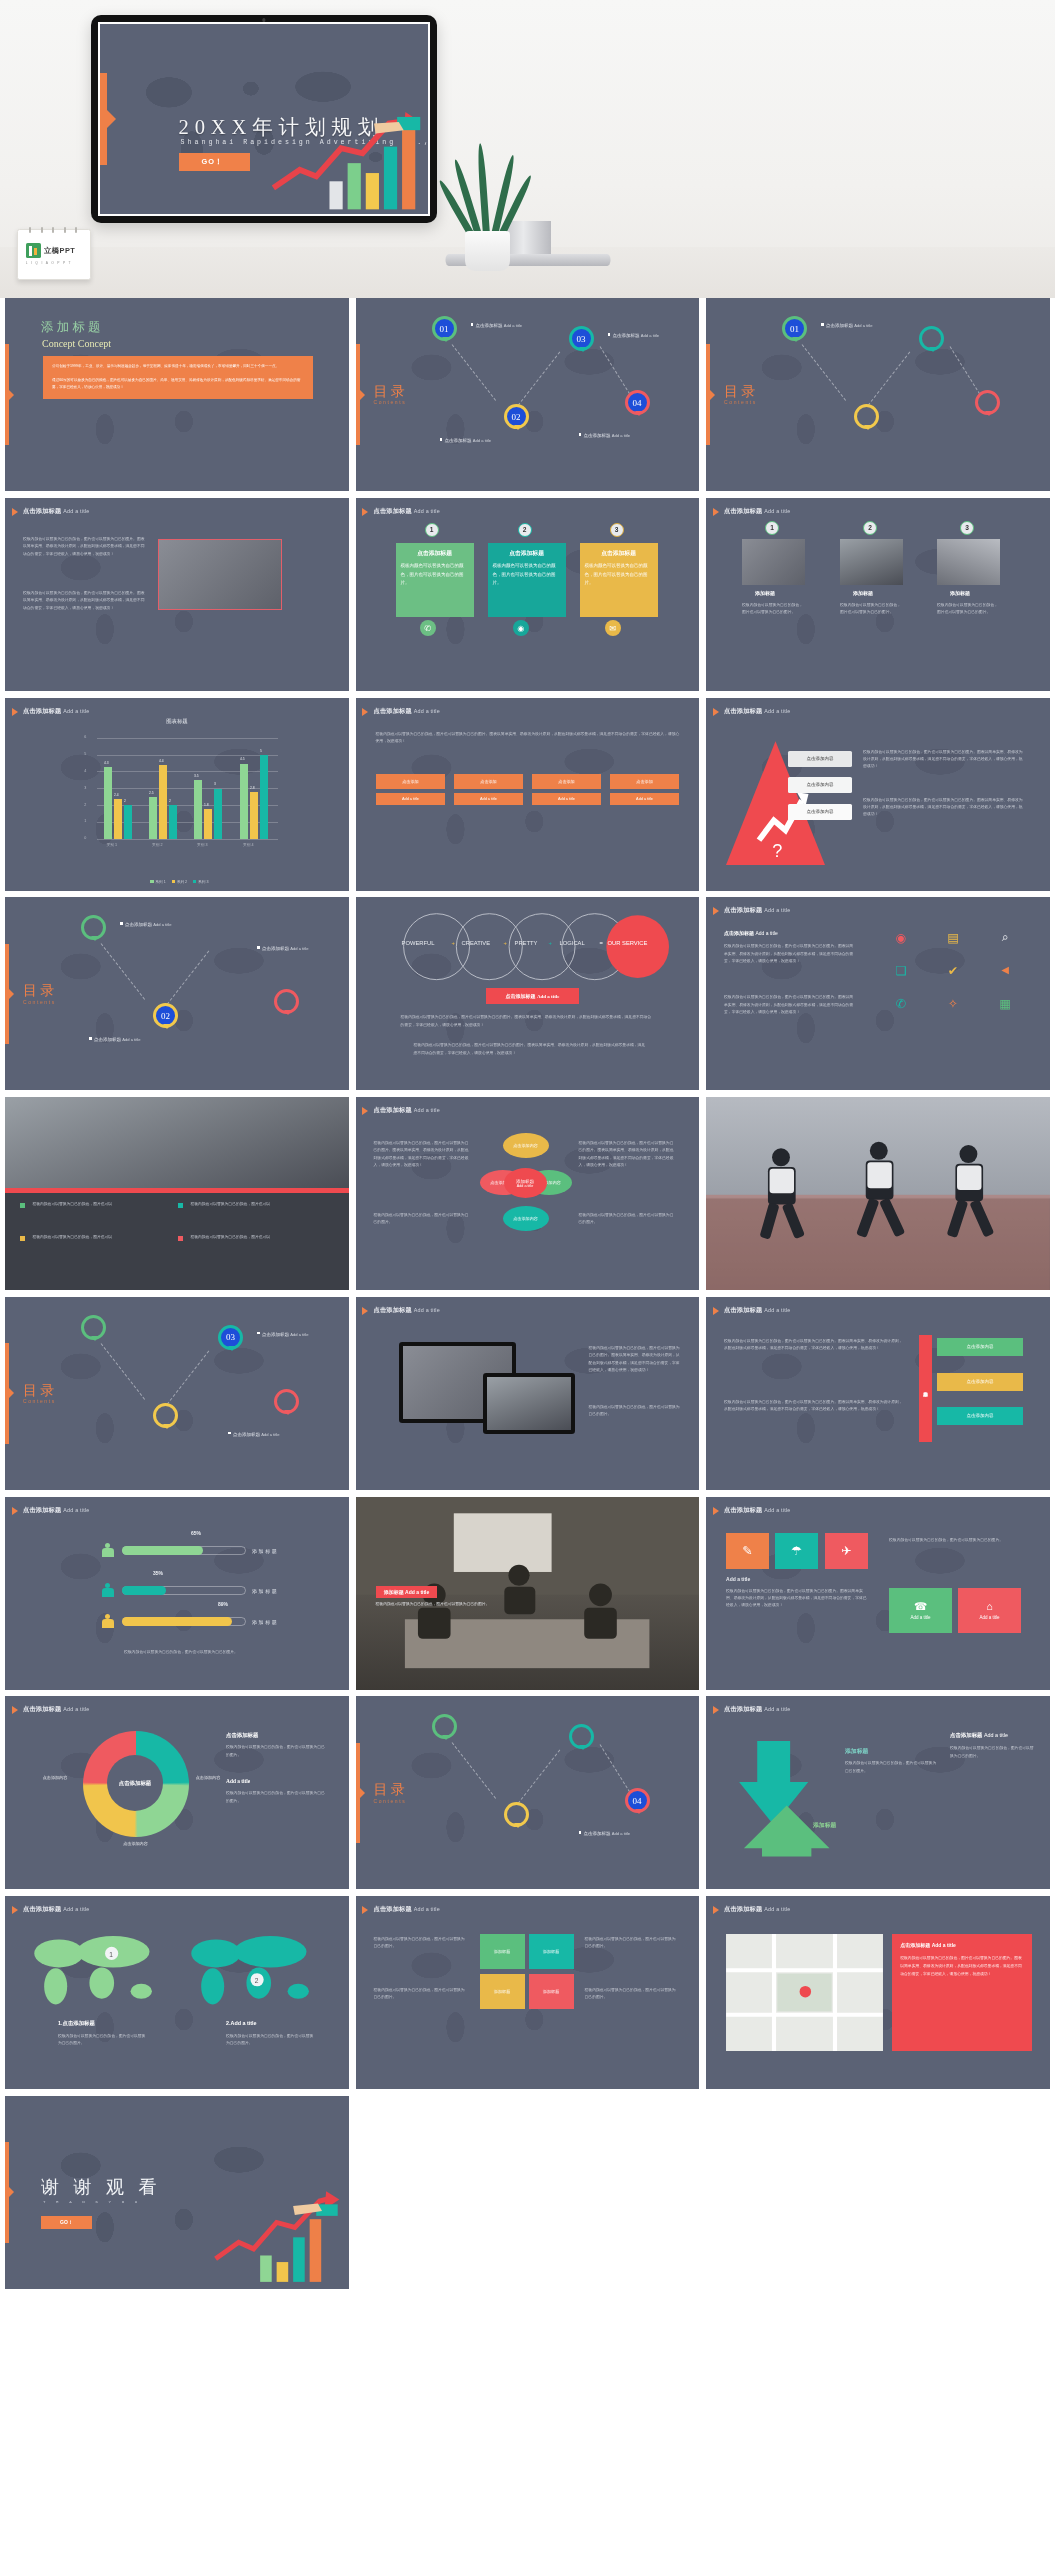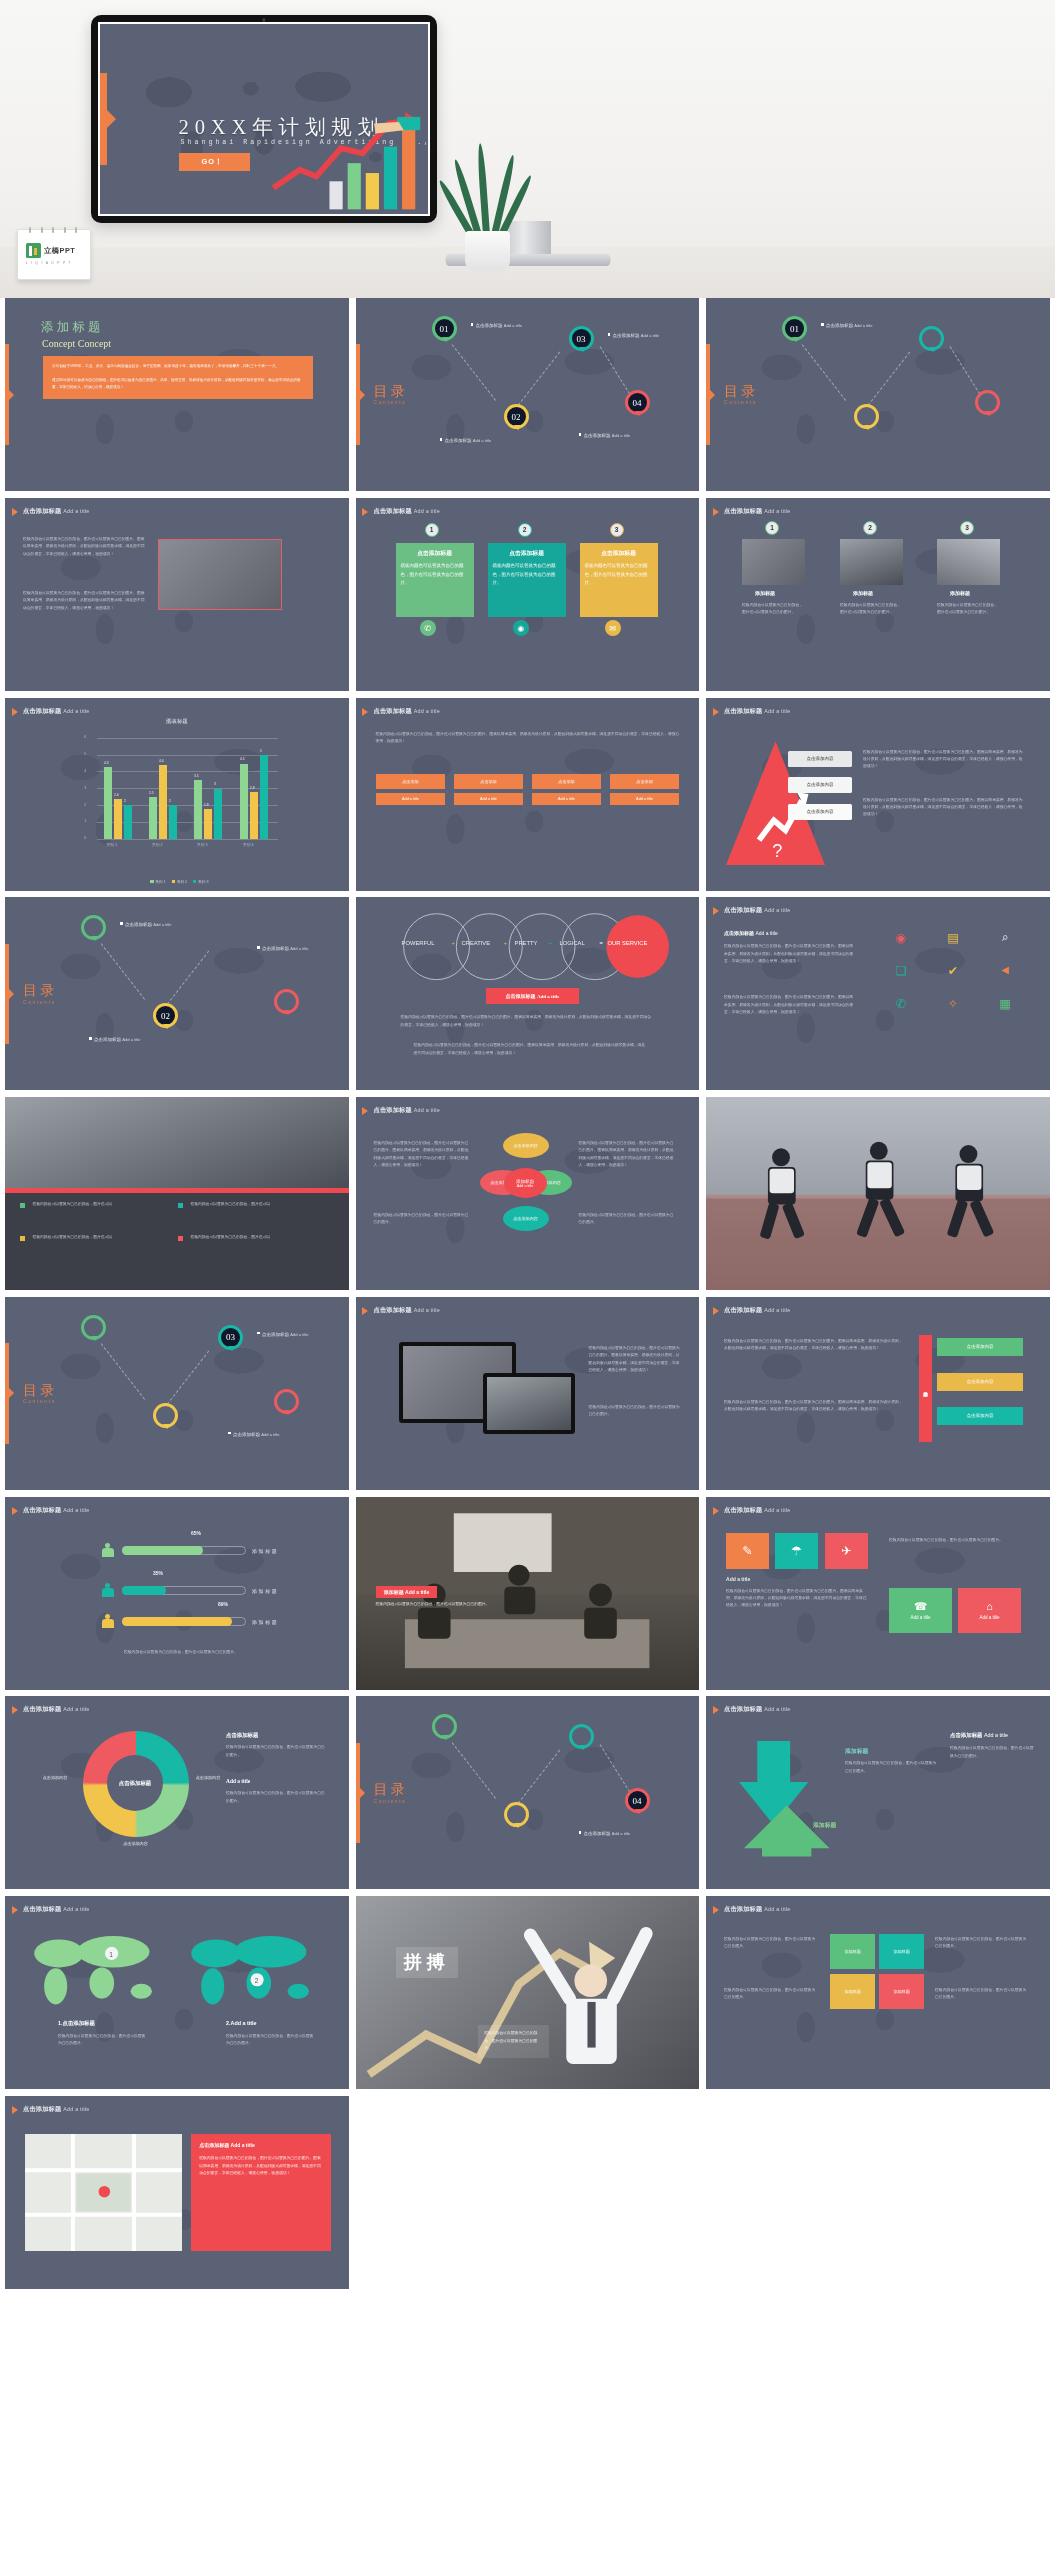--- a/index.html
+++ b/index.html
@@ -145,21 +145,21 @@
   }
 
   .cn-big{ font-family:"Liberation Serif", serif; }
 
   
   .mulu{ position:absolute; left:18px; top:44%; color:#ee8048; }
   .mulu .m1{ font-size:14px; letter-spacing:3.3px; font-family:"Liberation Serif",serif; }
   .mulu .m2{ font-size:5px; letter-spacing:1.6px; color:#d07a4d; margin-top:-1.6px; }
   .node{
     position:absolute; width:25px; height:25px; border-radius:50%;
-    background:#0f172a; display:flex; align-items:center; justify-content:center;
+    background:#1d4ed8; display:flex; align-items:center; justify-content:center;
     color:#fff; font-size:9px; font-family:"Liberation Serif",serif;
   }
   .node:after{
     content:""; position:absolute; bottom:-4.1px; left:7.4px;
     border-left:4.1px solid transparent; border-right:4.1px solid transparent;
     border-top:5.8px solid currentColor;
   }
   .nlabel{ position:absolute; font-size:4.5px; color:#e4e7ed; white-space:nowrap; }
   .nlabel i{ font-style:normal; color:#cfd3db; font-size:4.1px; }
   .bullet{ display:inline-block; width:2.5px; height:2.5px; background:#fff; margin-right:2.5px; vertical-align:1.6px;}
@@ -856,37 +856,20 @@
       </g>
       <circle cx="90" cy="58" r="8" fill="#f2f4f6"></circle>
       <text x="87" y="62" font-size="8" fill="#555" font-family="Liberation Sans">2</text>
     </svg>
     <div style="position:absolute;left:53px;top:124px;font-size:5.4px;color:#fff;font-weight:bold">1.点击添加标题</div>
     <div class="ptext" style="left:53px;top:137px;width:91px">模板内颜色可以替换为自己的颜色，图片也可以替换为自己的图片。</div>
     <div style="position:absolute;left:221px;top:124px;font-size:5.4px;color:#fff;font-weight:bold">2.Add a title</div>
     <div class="ptext" style="left:221px;top:137px;width:91px">模板内颜色可以替换为自己的颜色，图片也可以替换为自己的图片。</div>
   </div>
 
-  <div class="thumb photo">
-    <div class="photo-box" style="inset:0;background:linear-gradient(140deg,#9b9ea3,#6a6c71 60%,#4d4f54)">
-      <svg viewBox="0 0 422 237" style="width:100%;height:100%">
-        <g stroke="#d8c49a" stroke-width="10" fill="none" stroke-linecap="square">
-          <path d="M20 216 L86 170 L150 200 L200 108 L250 70 L298 96"></path>
-        </g>
-        <polygon points="286 56 318 76 288 98" fill="#e8d8b4"></polygon>
-        <circle cx="288" cy="104" r="20" fill="#f0dcc4"></circle>
-        <rect x="258" y="126" width="62" height="80" rx="8" fill="#f3f4f5"></rect>
-        <rect x="284" y="130" width="10" height="56" fill="#4e5158"></rect>
-        <path d="M262 126 L214 48" stroke="#f3f4f5" stroke-width="16" stroke-linecap="round"></path>
-        <path d="M316 126 L356 46" stroke="#f3f4f5" stroke-width="16" stroke-linecap="round"></path>
-      </svg>
-    </div>
-    <div style="position:absolute;left:40px;top:51px;background:rgba(255,255,255,.14);padding:3.3px 8.2px;color:#fff;font-size:18px;font-weight:bold;letter-spacing:5px">拼搏</div>
-    <div style="position:absolute;left:122px;top:129px;background:rgba(255,255,255,.10);padding:5px 6.6px;width:71px;color:#eef0f2;font-size:3.8px;line-height:2">模板内颜色可以替换为自己的颜色，图片也可以替换为自己的图片。</div>
-  </div>
 
   <div class="thumb">
     <div class="tmap"></div>
       <div class="t-arrow"></div>
     <div class="t-head">
       <span>点击添加标题</span> <em>Add a title</em></div>
     <div style="position:absolute;left:124px;top:38px;width:45px;height:35px;background:#5bbf7e;color:#fff;font-size:4.1px;display:flex;align-items:center;justify-content:center">添加标题</div>
     <div style="position:absolute;left:173px;top:38px;width:45px;height:35px;background:#17b8a6;color:#fff;font-size:4.1px;display:flex;align-items:center;justify-content:center">添加标题</div>
     <div style="position:absolute;left:124px;top:78px;width:45px;height:35px;background:#e9b949;color:#fff;font-size:4.1px;display:flex;align-items:center;justify-content:center">添加标题</div>
     <div style="position:absolute;left:173px;top:78px;width:45px;height:35px;background:#ef5a60;color:#fff;font-size:4.1px;display:flex;align-items:center;justify-content:center">添加标题</div>
@@ -913,16 +896,33 @@
         <rect x="62" y="48" width="66" height="46" fill="#d4ded2"></rect>
         <circle cx="96" cy="70" r="7" fill="#ef4a4f"></circle>
       </svg>
     </div>
     <div style="position:absolute;left:186px;top:38px;right:18px;height:117px;background:#ef4a4f;padding:8.2px">
       <div style="color:#fff;font-size:5px;font-weight:bold">点击添加标题 Add a title</div>
       <div style="color:#ffe9e9;font-size:3.8px;line-height:2.1;margin-top:6.6px">模板内颜色可以替换为自己的颜色，图片也可以替换为自己的图片。图表以简单实用、易修改为设计原则，从配色到版式都尽量求精，满足您不同场合的需要，字体已经嵌入，请放心使用，祝您成功！</div>
     </div>
   </div>
 
+  <div class="thumb">
+    <div class="tmap" style="opacity:.2"></div>
+    <div class="t-lbar"></div>
+    <div style="position:absolute;left:36px;top:79px;color:#f2f4f7;font-size:18px;letter-spacing:5px;font-family:'Liberation Serif',serif">谢 谢 观 看</div>
+    <div style="position:absolute;left:38px;top:104px;color:#c9ced8;font-size:4.1px;letter-spacing:4.1px;font-family:'Liberation Mono',monospace">T H A N K  Y O U</div>
+    <button style="position:absolute;left:36px;top:120px;width:51px;height:13px;background:#f08149;border:none;color:#fff;font-size:5px;font-weight:bold;cursor:pointer">GO！</button>
+    <svg style="position:absolute;right:8.2px;bottom:6.6px" width="132" height="91" viewBox="0 0 160 110">
+      <polyline points="8,82 36,62 54,70 82,38 104,44 134,12 150,8" fill="none" stroke="#e8434a" stroke-width="6"></polyline>
+      <polygon points="142,0 158,10 140,22" fill="#e8434a"></polygon>
+      <rect x="62" y="78" width="14" height="32" fill="#8fd694"></rect>
+      <rect x="82" y="86" width="14" height="24" fill="#f1c54c"></rect>
+      <rect x="102" y="56" width="14" height="54" fill="#17b8a6"></rect>
+      <rect x="122" y="34" width="14" height="76" fill="#ee8048"></rect>
+      <rect x="130" y="16" width="26" height="14" fill="#17b8a6"></rect>
+      <path d="M102 18 l30 -3 l5 9 l-33 5 z" fill="#f0cba0"></path>
+    </svg>
+  </div>
 
   <div class="empty"></div>
 </div>
 
 
 </body></html>

